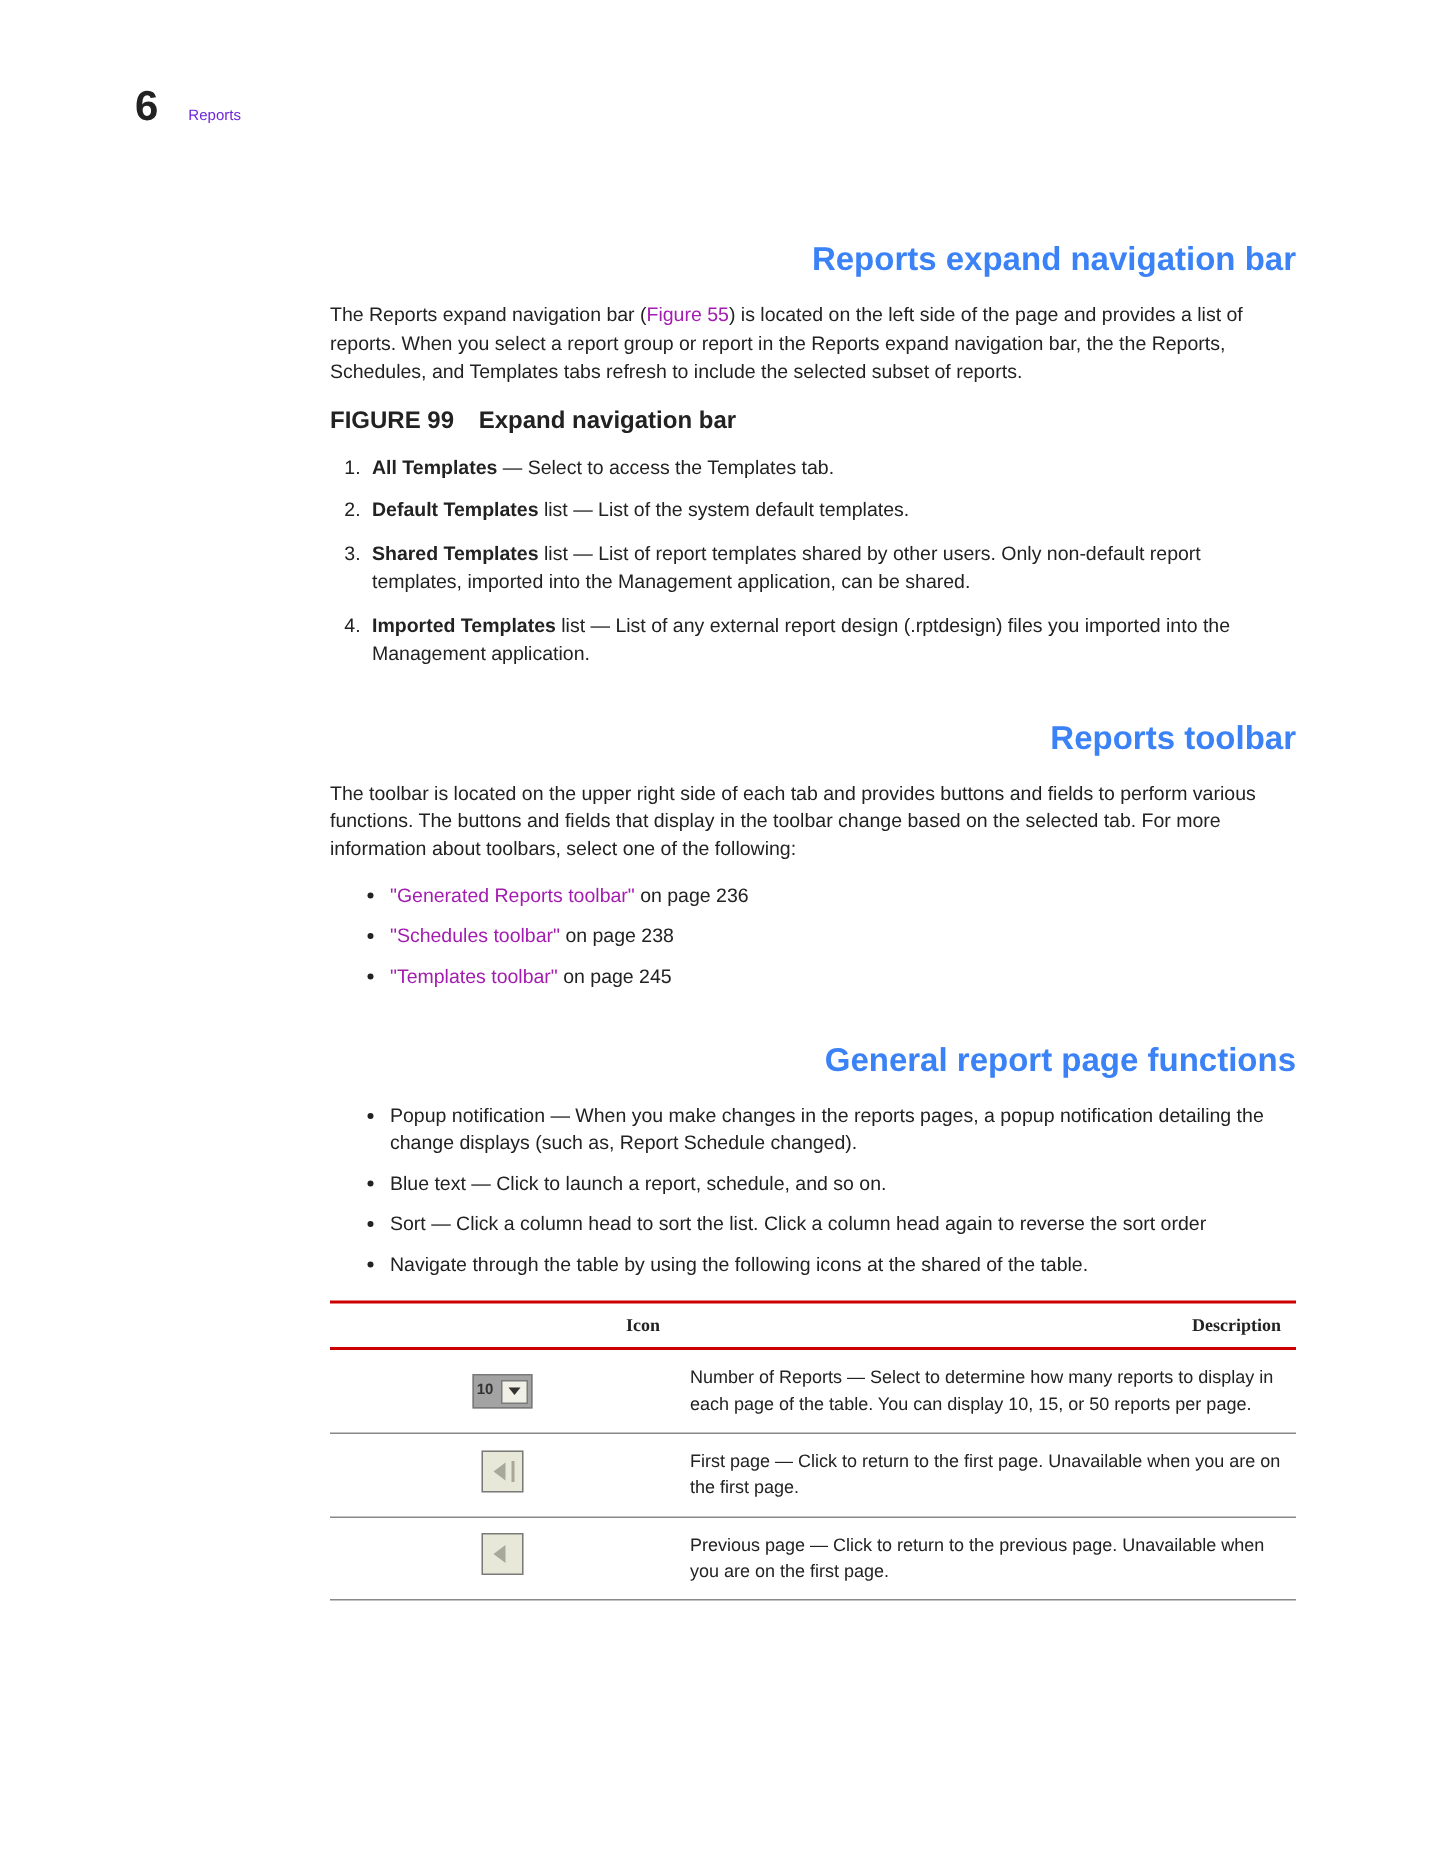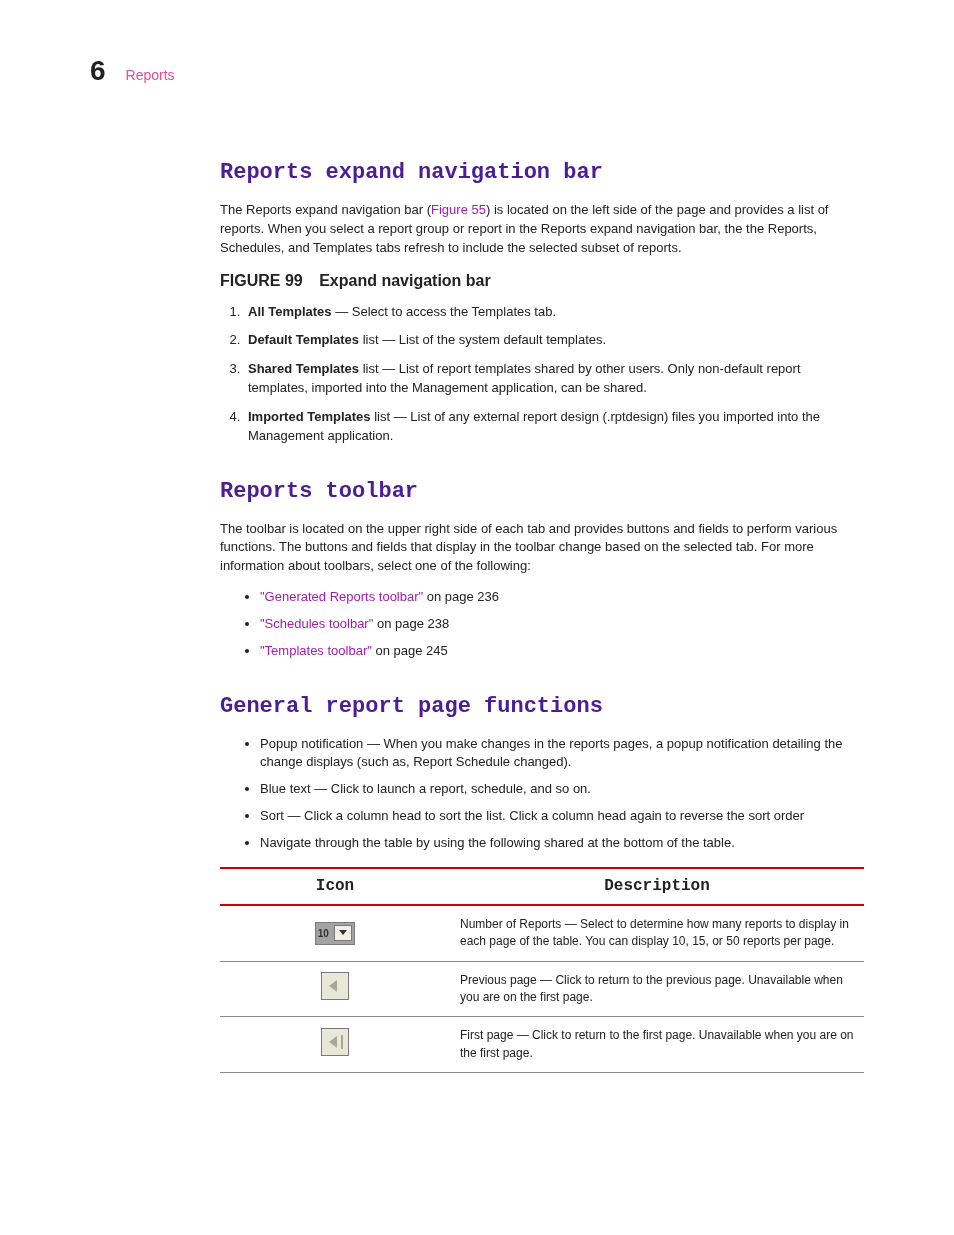--- a/index.html
+++ b/index.html
@@ -21,37 +21,38 @@
     align-items: baseline;
     margin-bottom: 70px;
   }
   .chapter-number {
     font-size: 28px;
     font-weight: 700;
     font-family: Arial, Helvetica, sans-serif;
     margin-right: 20px;
   }
   .header-title {
-    font-size: 14px;
-    color: #ec4899;
+    font-size: 10px;
+    color: #6d28d9;
     text-align: right;
   }
   .content {
     margin-left: 130px;
     max-width: 650px;
     font-size: 13px;
     line-height: 1.45;
   }
   h2 {
-    font-family: Liberation Mono, monospace;
+    font-family: Liberation Sans, sans-serif;
     font-stretch: condensed;
     font-weight: 700;
     font-size: 22px;
     margin: 0 0 12px 0;
-    color: #4c1d95;
+    color: #3b82f6;
+    text-align: right;
   }
   p {
     margin: 0 0 12px 0;
   }
   a.xref {
     color: #a21caf;
     text-decoration: none;
   }
   .fig-label {
     font-size: 16px;
@@ -89,25 +90,25 @@
   .section-gap {
     margin-top: 30px;
   }
   table.icons {
     width: 100%;
     border-collapse: collapse;
     font-size: 12px;
     margin-top: 8px;
   }
   table.icons th {
-    text-align: center;
-    font-family: Liberation Mono, monospace;
+    text-align: right;
+    font-family: Liberation Serif, serif;
     font-stretch: condensed;
     font-weight: 700;
-    font-size: 16px;
+    font-size: 12px;
     padding: 6px 10px;
     border-bottom: 2px solid #cc0000;
     border-top: 2px solid #cc0000;
   }
   table.icons td {
     padding: 10px 10px;
     vertical-align: top;
     border-bottom: 1px solid #888;
   }
   table.icons td.icon-cell {
@@ -207,21 +208,21 @@
       <li><a class="xref">"Generated Reports toolbar"</a><span> on page 236</span></li>
       <li><a class="xref">"Schedules toolbar"</a><span> on page 238</span></li>
       <li><a class="xref">"Templates toolbar"</a><span> on page 245</span></li>
     </ul>
 
     <h2 class="section-gap">General report page functions</h2>
     <ul class="bulleted">
       <li>Popup notification — When you make changes in the reports pages, a popup notification detailing the change displays (such as, Report Schedule changed).</li>
       <li>Blue text — Click to launch a report, schedule, and so on.</li>
       <li>Sort — Click a column head to sort the list. Click a column head again to reverse the sort order</li>
-      <li>Navigate through the table by using the following shared at the bottom of the table.</li>
+      <li>Navigate through the table by using the following icons at the shared of the table.</li>
     </ul>
 
     <table class="icons">
       <thead>
         <tr>
           <th>Icon</th>
           <th>Description</th>
         </tr>
       </thead>
       <tbody>
@@ -230,30 +231,30 @@
             <span class="icon-dropdown">
               <span class="num">10</span>
               <span class="dd"></span>
             </span>
           </td>
           <td>Number of Reports — Select to determine how many reports to display in each page of the table. You can display 10, 15, or 50 reports per page.</td>
         </tr>
         <tr>
           <td class="icon-cell">
             <span class="nav-btn">
+              <span class="tri"></span><span class="bar"></span>
+            </span>
+          </td>
+          <td>First page — Click to return to the first page. Unavailable when you are on the first page.</td>
+        </tr>
+        <tr>
+          <td class="icon-cell">
+            <span class="nav-btn">
               <span class="tri"></span>
             </span>
           </td>
           <td>Previous page — Click to return to the previous page. Unavailable when you are on the first page.</td>
         </tr>
-        <tr>
-          <td class="icon-cell">
-            <span class="nav-btn">
-              <span class="tri"></span><span class="bar"></span>
-            </span>
-          </td>
-          <td>First page — Click to return to the first page. Unavailable when you are on the first page.</td>
-        </tr>
       </tbody>
     </table>
 
   </div>
 </div>
 
 </body></html>

